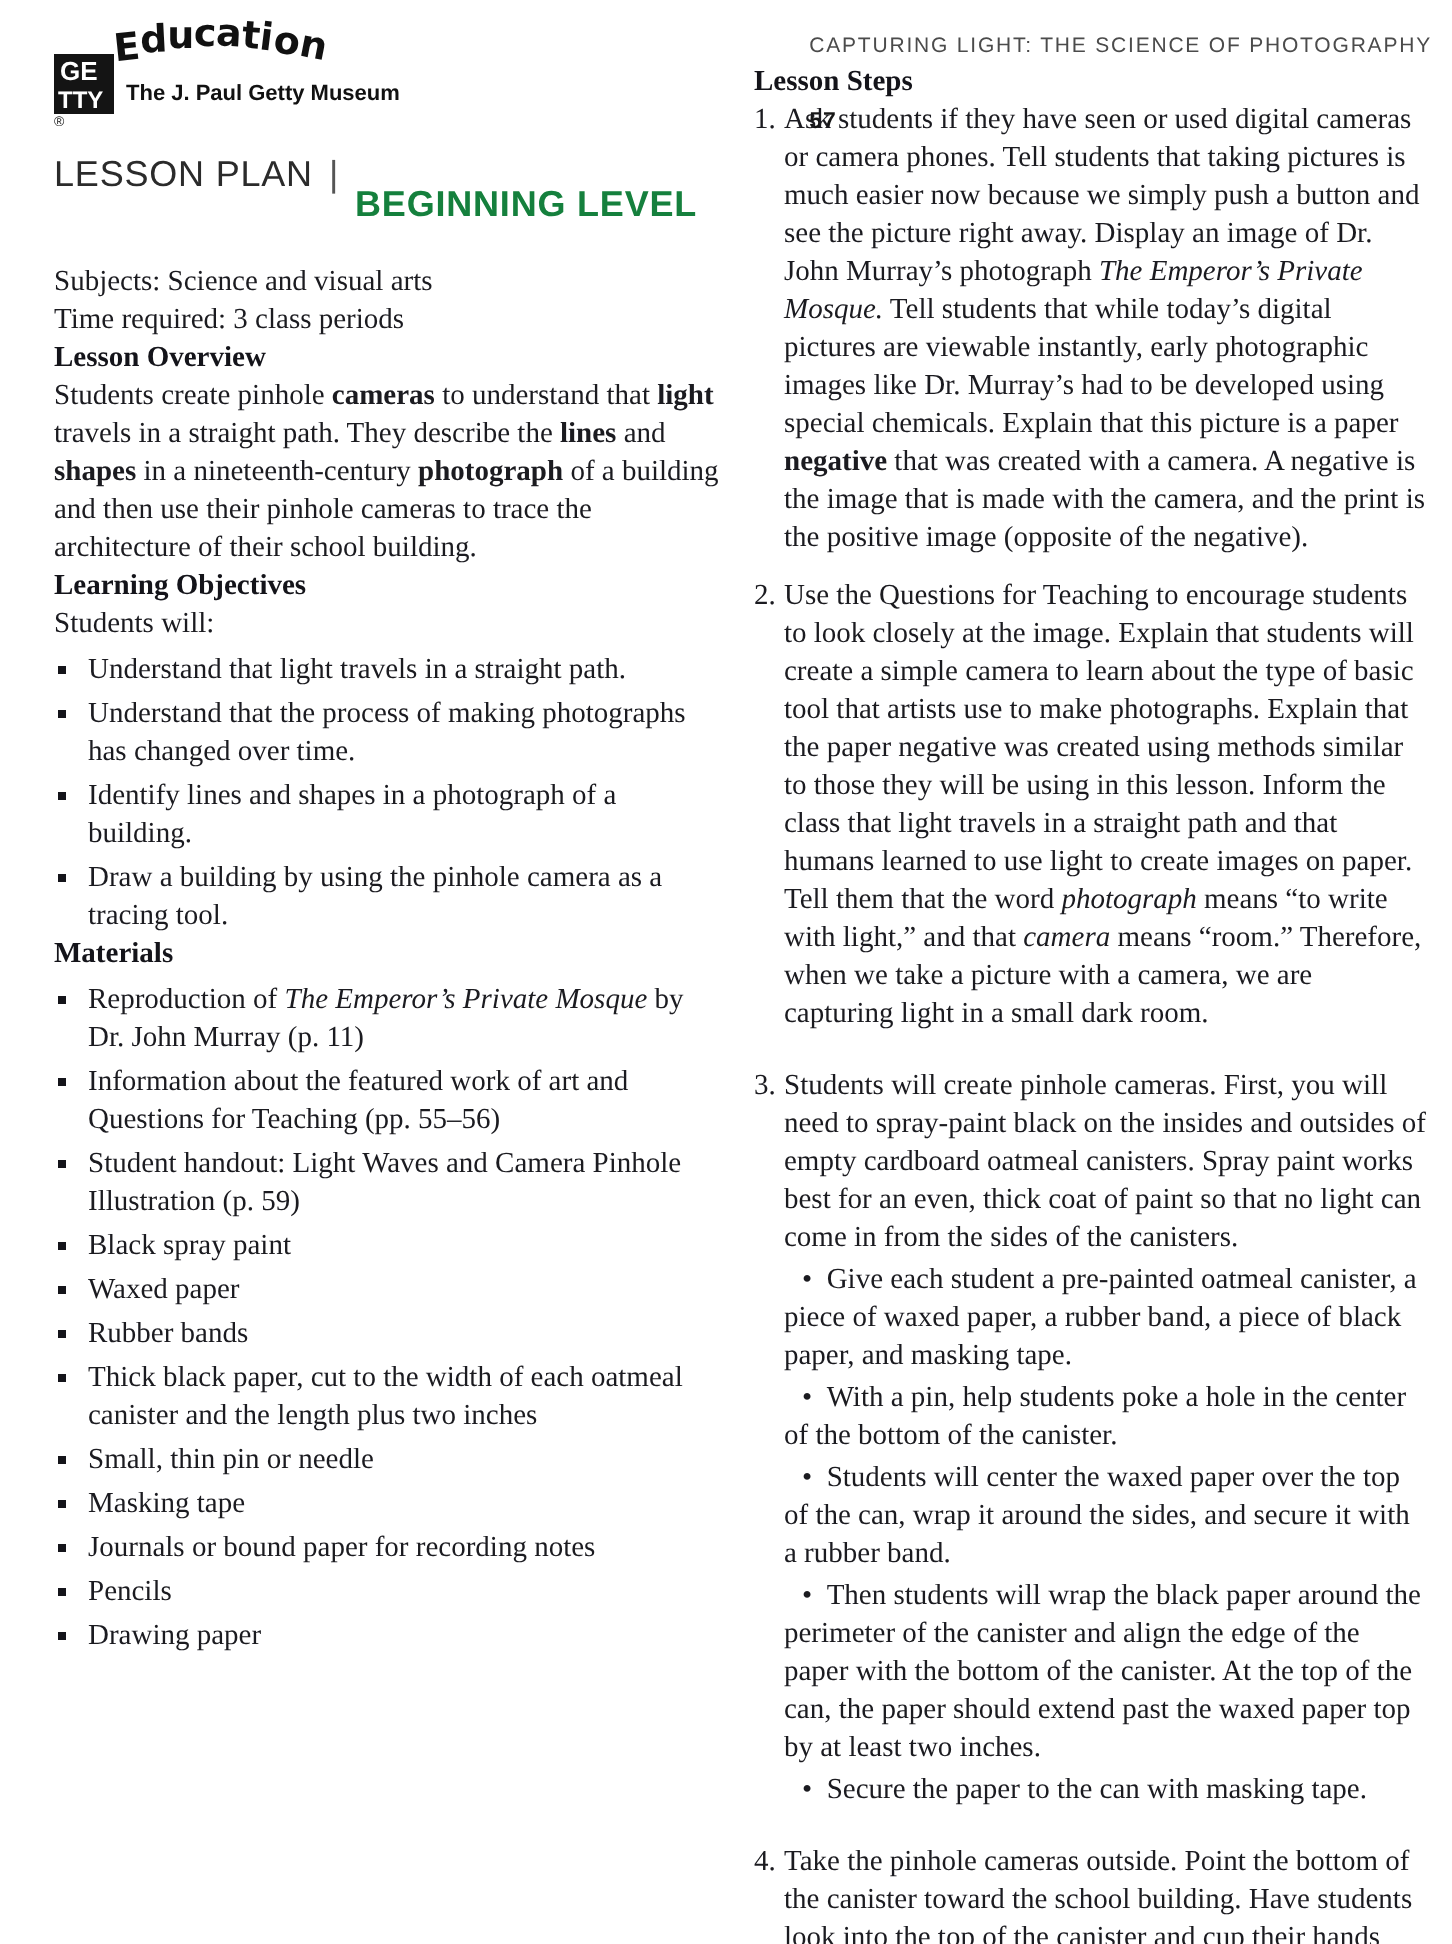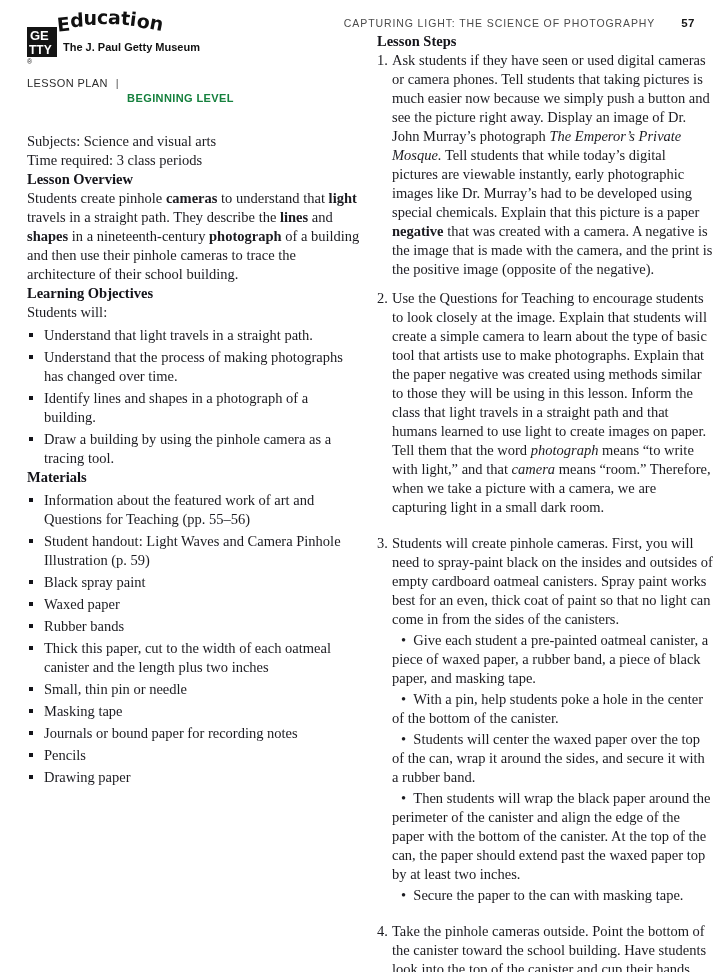--- a/index.html
+++ b/index.html
@@ -20,29 +20,30 @@
   .getty-logo { position:absolute; left:27px; top:27px; }
   .registered { position:absolute; left:27px; top:58px; font-size:7px; font-family:"Liberation Sans",sans-serif; color:#222; }
   .museum-name {
     position:absolute; left:63px; top:41px;
     font-family:"Liberation Sans", sans-serif;
     font-weight:bold; font-size:11px; color:#111;
   }
   .lessonplan-line {
     position:absolute; left:27px; top:61px;
     font-family:"Liberation Sans", sans-serif;
-    font-size:11px; letter-spacing:0.4px; color:#2b2b2b;
+    font-size:18px; letter-spacing:0.4px; color:#2b2b2b;
     display:flex; align-items:center; gap:8px;
   }
   .lessonplan-line .lvl { font-weight:bold; color:#15803d;margin-top:31px; }
   .lessonplan-line .bar { color:#555; font-weight:normal; }
   .running-head {
-    position:absolute; right:31px; top:17px;
+    position:absolute; right:10px; top:17px;
     display:flex; align-items:baseline; gap:26px;
     font-family:"Liberation Sans", sans-serif;
+    flex-direction:column;
   }
   .running-head .rh-title { font-size:10.5px; letter-spacing:0.9px; color:#4b4b4b; }
   .running-head .rh-page { font-size:11.5px; font-weight:bold; color:#161616; letter-spacing:0.5px; }
   
   .col { position:absolute; top:0; font-size:14.5px; line-height:19px;margin-top:32px; }
   .col-left  { left:27px;  width:336px; }
   .col-right { left:377px; width:336px; }
   h3.sec { font-size:14.5px; line-height:19px; font-weight:bold; margin:0; color:#14141a; }
   p { margin:0; }
   
@@ -107,26 +108,27 @@
     <p>Students will:</p>
     <ul class="sq">
       <li>Understand that light travels in a straight path.</li>
       <li>Understand that the process of making photographs has changed over time.</li>
       <li>Identify lines and shapes in a photograph of a building.</li>
       <li>Draw a building by using the pinhole camera as a tracing tool.</li>
     </ul>
 
     <h3 class="sec materials-h">Materials</h3>
     <ul class="sq">
+      <li><span>Reproduction of </span><i>The Emperor’s Private Mosque</i><span> by Dr. John Murray (p. 11)</span></li>
       <li><span>Information about the featured work of art and Questions for Teaching (pp. 55–56)</span></li>
       <li><span>Student handout: Light Waves and Camera Pinhole Illus­tration (p. 59)</span></li>
       <li><span>Black spray paint</span></li>
       <li><span>Waxed paper</span></li>
       <li><span>Rubber bands</span></li>
-      <li><span>Thick this paper, cut to the width of each oatmeal canis­ter and the length plus two inches</span></li>
+      <li><span>Thick black paper, cut to the width of each oatmeal canis­ter and the length plus two inches</span></li>
       <li><span>Small, thin pin or needle</span></li>
       <li><span>Masking tape</span></li>
       <li><span>Journals or bound paper for recording notes</span></li>
       <li><span>Pencils</span></li>
       <li><span>Drawing paper</span></li>
     </ul>
   </div>
 
   <div class="col col-right">
     <h3 class="sec steps-h">Lesson Steps</h3>

